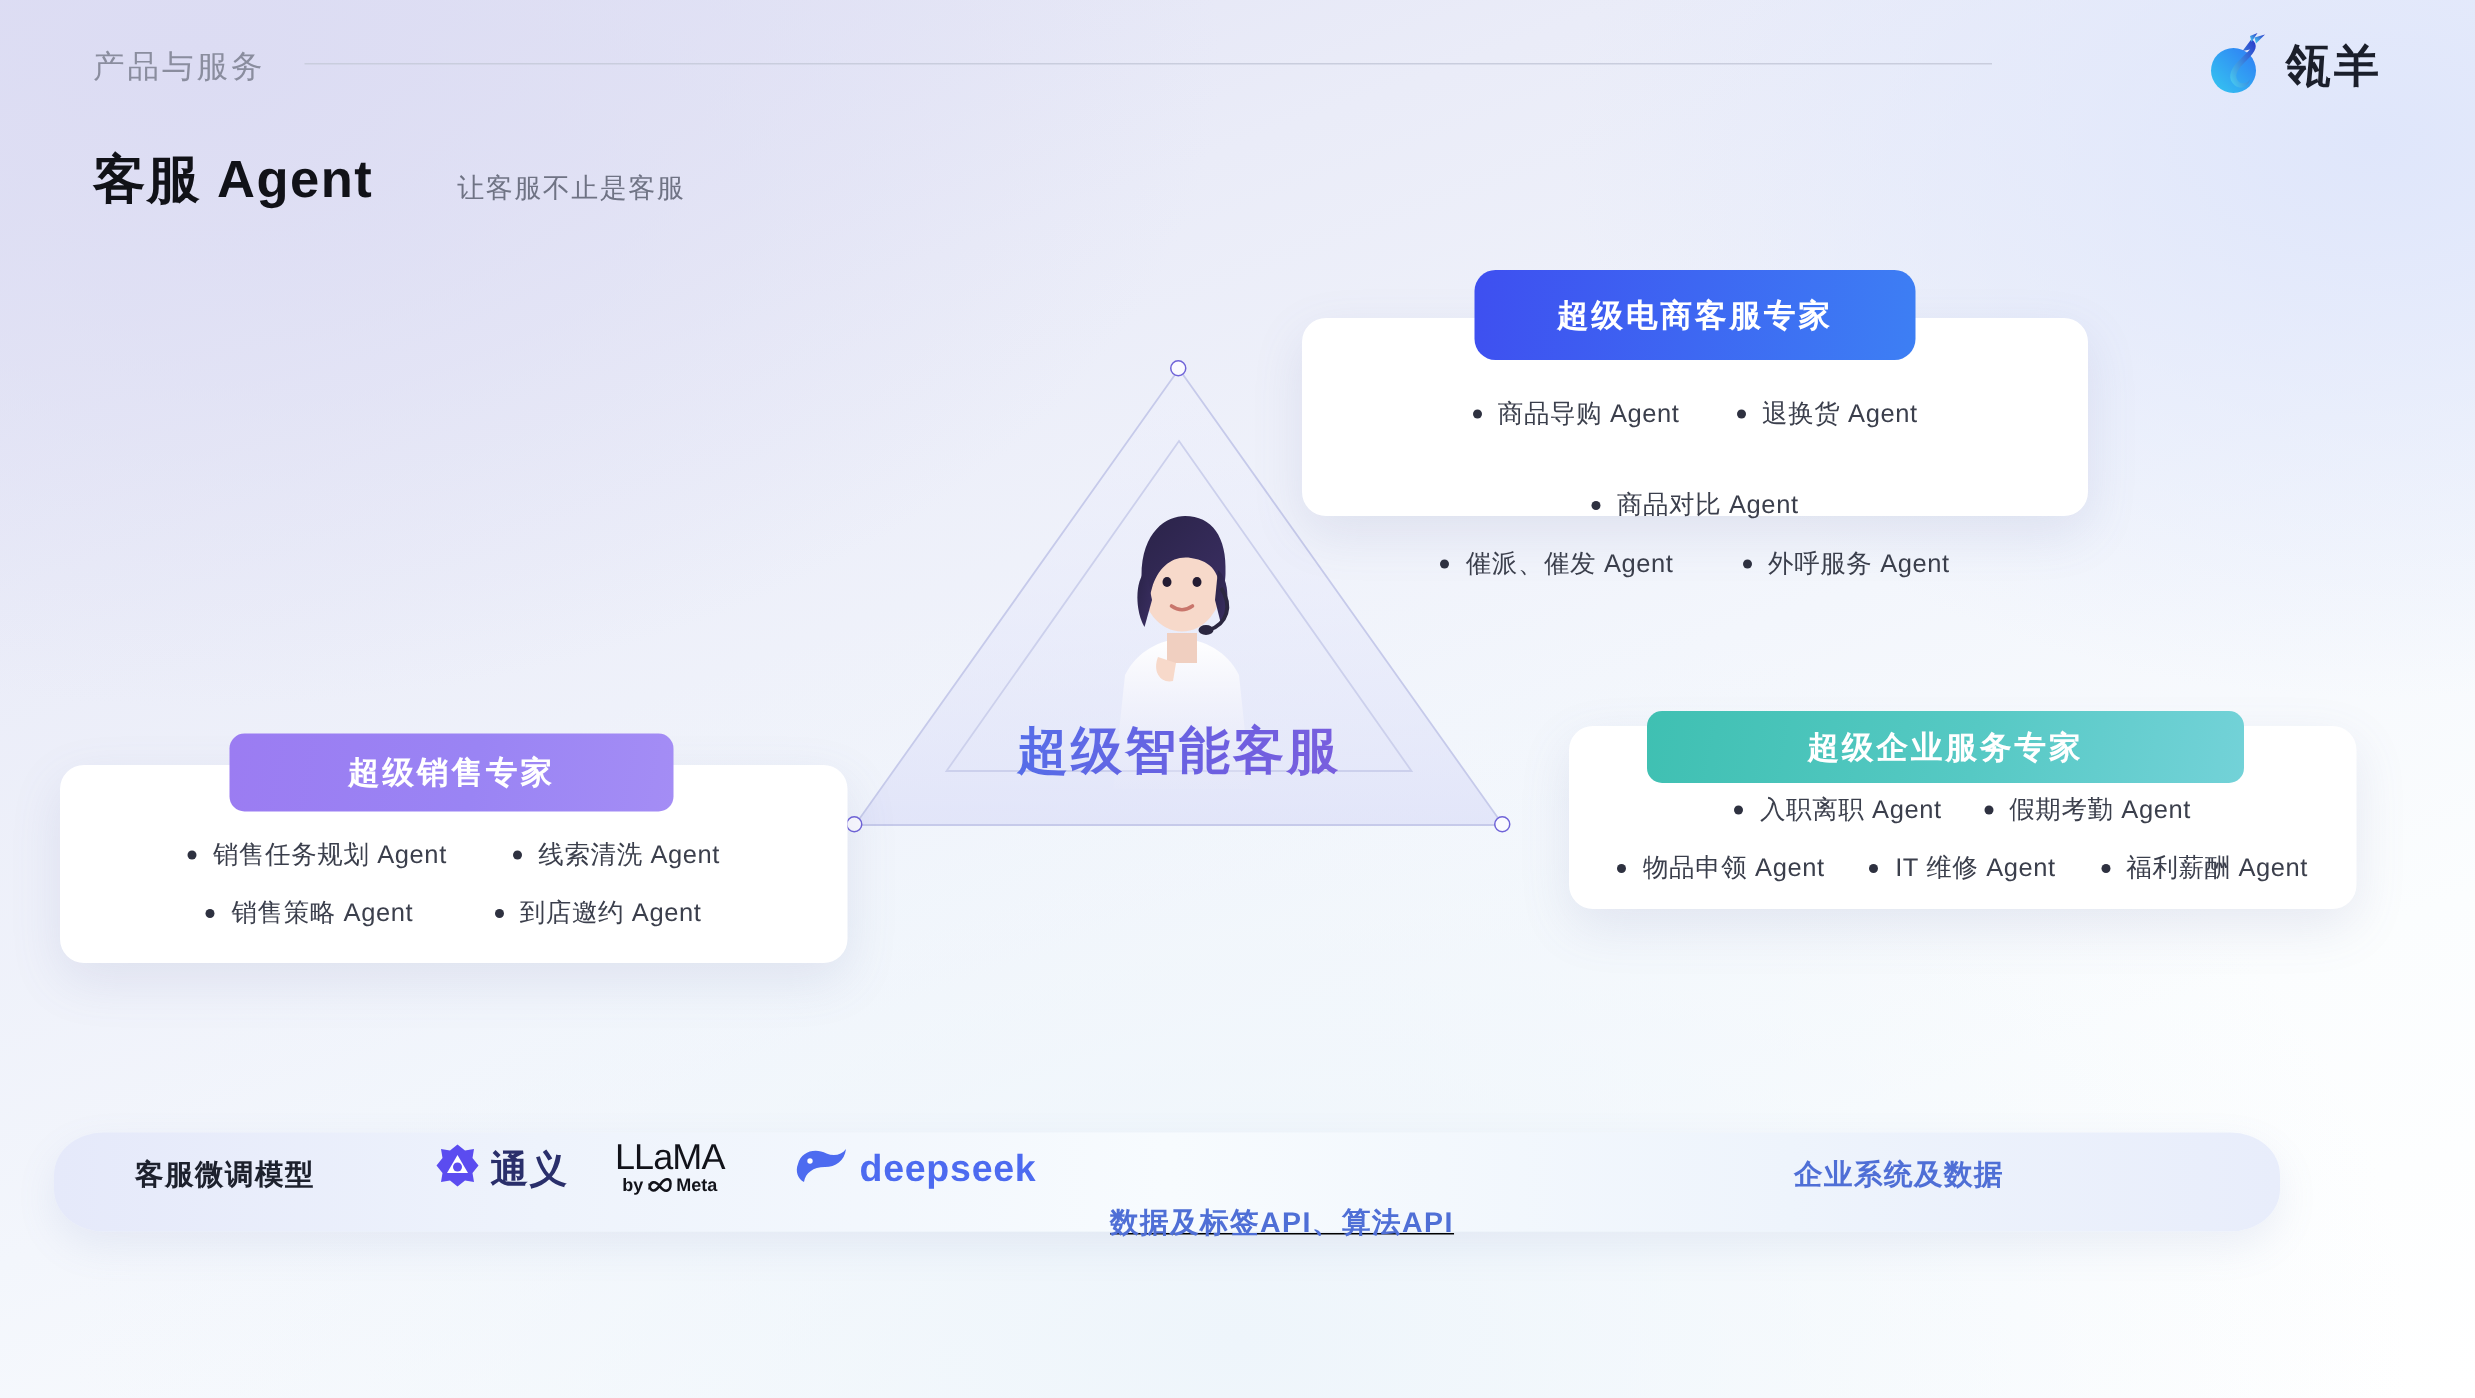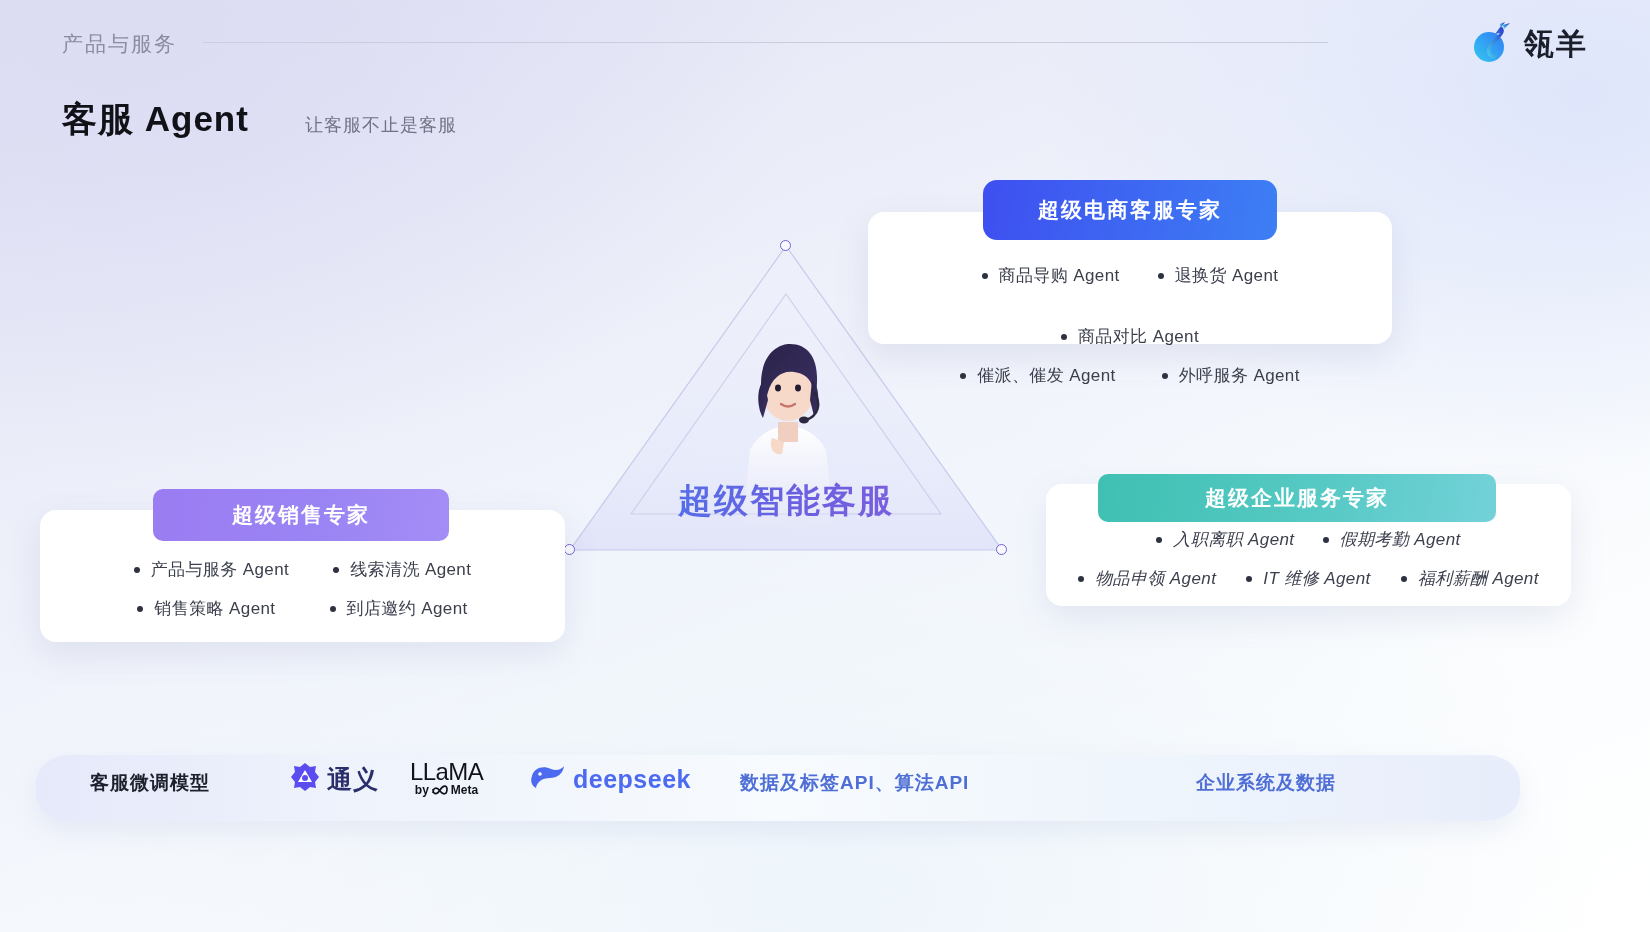--- a/index.html
+++ b/index.html
@@ -82,21 +82,21 @@
     background: linear-gradient(100deg, #9b7cf2 0%, #9a84f4 55%, #a48df5 100%); }
   #body-sales { top: 48px; }
   #body-sales .tag-row { gap: 44px; padding: 0 20px; }
   #body-sales .tag-row + .tag-row { margin-top: 16px; gap: 54px; }
 
   
   #card-ent { left: 1046px; top: 484px; width: 525px; height: 122px; }
   #pill-ent { left: 1098px; top: 474px; width: 398px; height: 48px;
     background: linear-gradient(100deg, #3fc0b2 0%, #56c9c4 55%, #73d2d8 100%); }
   #body-ent { top: 44px; }
-  #body-ent .tag-row { gap: 28px; padding: 0 16px; font-style: italic; }
+  #body-ent .tag-row { gap: 28px; padding: 0 16px; }
   #body-ent .tag-row + .tag-row { margin-top: 16px; gap: 30px; }
 
   
   .arrow { position: absolute; width: 34px; height: 56px; }
 
   
   .found-bar {
     position: absolute; left: 36px; top: 755px; width: 1484px; height: 66px;
     border-radius: 33px / 28px;
     background: linear-gradient(90deg, #e5e9fa 0%, #eef3fc 22%, #f7fbfe 50%, #eef4fc 78%, #e8edfb 100%);
@@ -219,21 +219,21 @@
     </div>
   </div>
 </div>
 <div class="card-pill" id="pill-ecom">超级电商客服专家</div>
 
 <div class="card" id="card-sales">
   <div class="card-body" id="body-sales">
     <div class="tag-row">
       <span class="tag">
           <i class="dot"></i>
-          <span>产品与服务 Agent</span>
+          <span>销售任务规划 Agent</span>
         </span>
       <span class="tag">
           <i class="dot"></i>
           <span>线索清洗 Agent</span>
         </span>
     </div>
     <div class="tag-row">
       <span class="tag">
           <i class="dot"></i>
           <span>销售策略 Agent</span>
@@ -320,19 +320,19 @@
 <div class="found-item brand" style="left:530px; top:762px;">
   <span>
     <svg width="36" height="30" viewBox="0 0 36 30">
       <path d="M2 14 C4 6 13 3 21 7 C26 9 31 8 34 4 C33 12 27 16 20 16 C12 16 7 20 6 26 C2 24 0 19 2 14 Z" fill="#4d6bf0"></path>
       <circle cx="10" cy="12" r="1.8" fill="#ffffff"></circle>
     </svg>
   </span>
   <span class="ds-text">deepseek</span>
 </div>
 
-<div class="found-item" style="left:740px; top:770px;">
+<div class="found-item" style="left:740px; top:802px;text-decoration:underline;">
   <span class="found-label-blue">数据及标签API、算法API</span>
 </div>
 
 <div class="found-item" style="left:1196px; top:770px;">
   <span class="found-label-blue">企业系统及数据</span>
 </div>
 
 </body></html>

